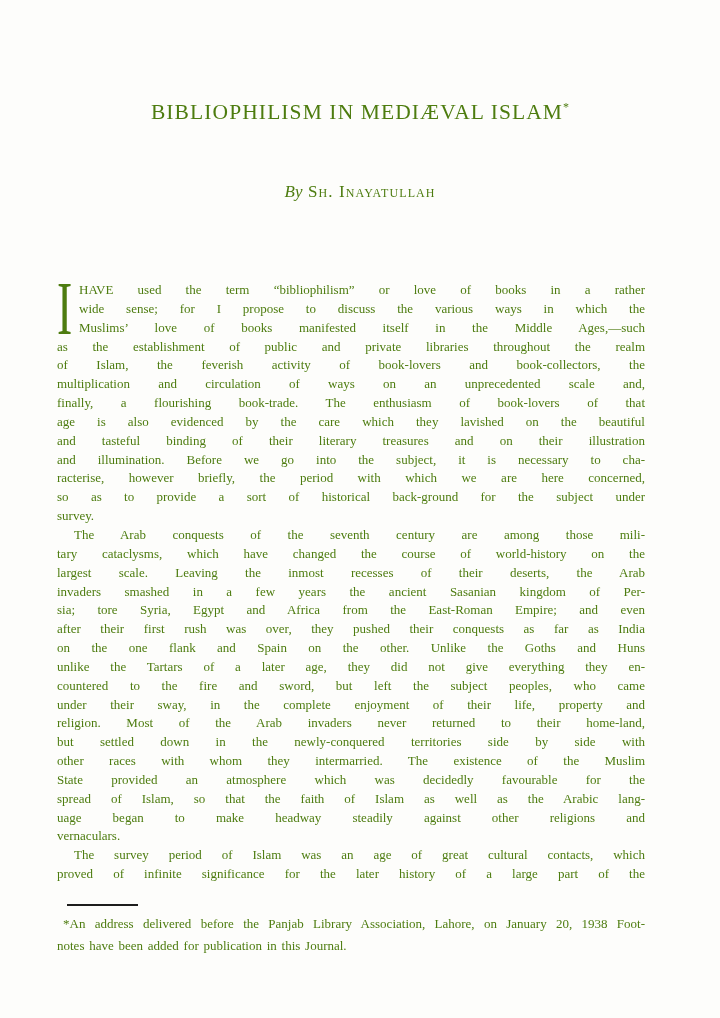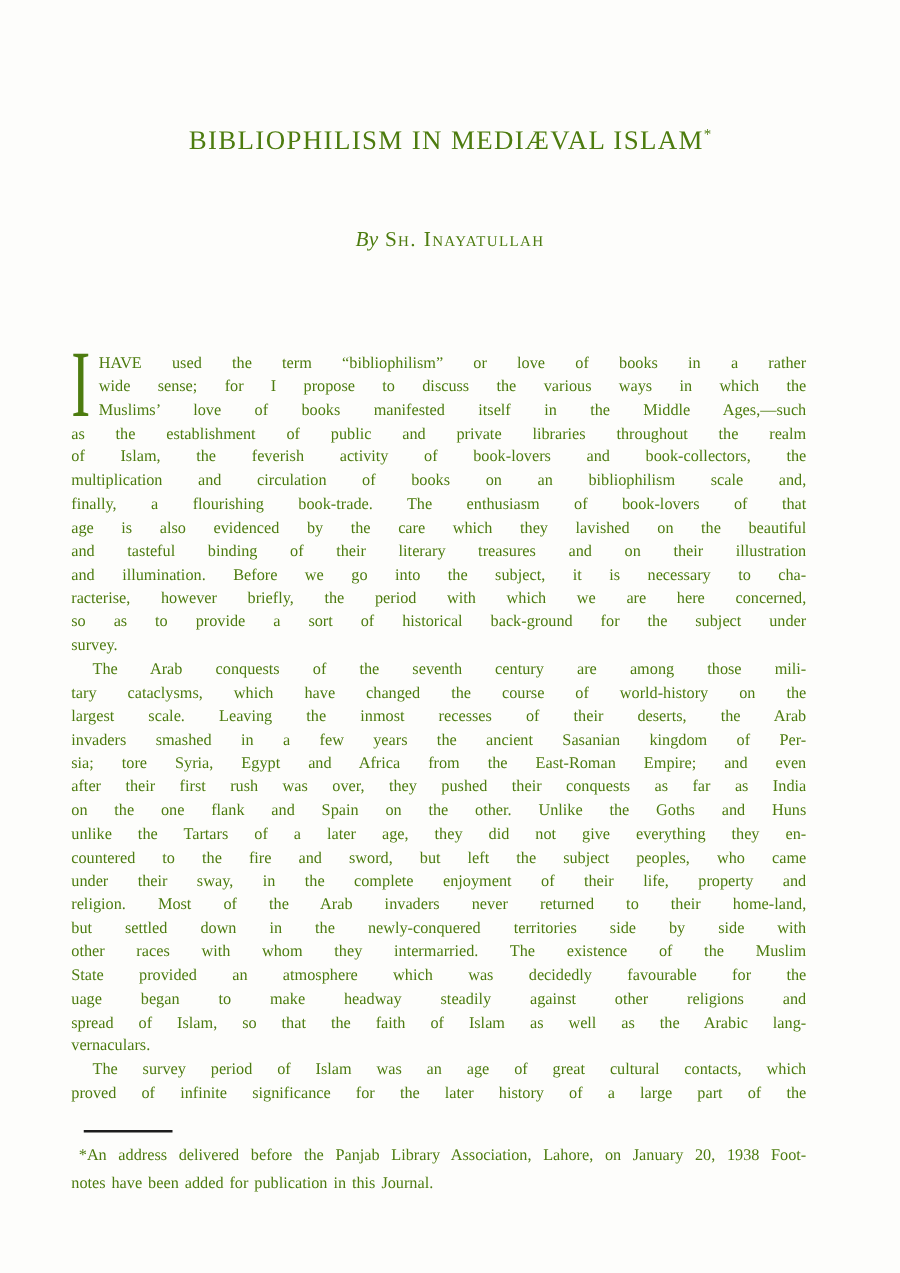--- a/index.html
+++ b/index.html
@@ -112,21 +112,21 @@
   <div class="body-text">
       <div class="para">
         <div class="drop-cap">
           <span>I</span>
         </div>
         <div class="line just">HAVE used the term “bibliophilism” or love of books in a rather</div>
         <div class="line just">wide sense; for I propose to discuss the various ways in which the</div>
         <div class="line just">Muslims’ love of books manifested itself in the Middle Ages,—such</div>
         <div class="line just">as the establishment of public and private libraries throughout the realm</div>
         <div class="line just">of Islam, the feverish activity of book-lovers and book-collectors, the</div>
-        <div class="line just">multiplication and circulation of books on an bibliophilism scale and,</div>
+        <div class="line just">multiplication and circulation of ways on an unprecedented scale and,</div>
         <div class="line just">finally, a flourishing book-trade. The enthusiasm of book-lovers of that</div>
         <div class="line just">age is also evidenced by the care which they lavished on the beautiful</div>
         <div class="line just">and tasteful binding of their literary treasures and on their illustration</div>
         <div class="line just">and illumination. Before we go into the subject, it is necessary to cha-</div>
         <div class="line just">racterise, however briefly, the period with which we are here concerned,</div>
         <div class="line just">so as to provide a sort of historical back-ground for the subject under</div>
         <div class="line left">survey.</div>
       </div>
       <div class="para">
         <div class="line just indent">The Arab conquests of the seventh century are among those mili-</div>
@@ -136,22 +136,22 @@
         <div class="line just">sia; tore Syria, Egypt and Africa from the East-Roman Empire; and even</div>
         <div class="line just">after their first rush was over, they pushed their conquests as far as India</div>
         <div class="line just">on the one flank and Spain on the other. Unlike the Goths and Huns</div>
         <div class="line just">unlike the Tartars of a later age, they did not give everything they en-</div>
         <div class="line just">countered to the fire and sword, but left the subject peoples, who came</div>
         <div class="line just">under their sway, in the complete enjoyment of their life, property and</div>
         <div class="line just">religion. Most of the Arab invaders never returned to their home-land,</div>
         <div class="line just">but settled down in the newly-conquered territories side by side with</div>
         <div class="line just">other races with whom they intermarried. The existence of the Muslim</div>
         <div class="line just">State provided an atmosphere which was decidedly favourable for the</div>
+        <div class="line just">spread of Islam, so that the faith of Islam as well as the Arabic lang-</div>
         <div class="line just">uage began to make headway steadily against other religions and</div>
-        <div class="line just">spread of Islam, so that the faith of Islam as well as the Arabic lang-</div>
         <div class="line left">vernaculars.</div>
       </div>
       <div class="para">
         <div class="line just indent">The survey period of Islam was an age of great cultural contacts, which</div>
         <div class="line just">proved of infinite significance for the later history of a large part of the</div>
       </div>
     </div>
 
   <div class="footnote">
     <div class="footnote-rule"></div>

